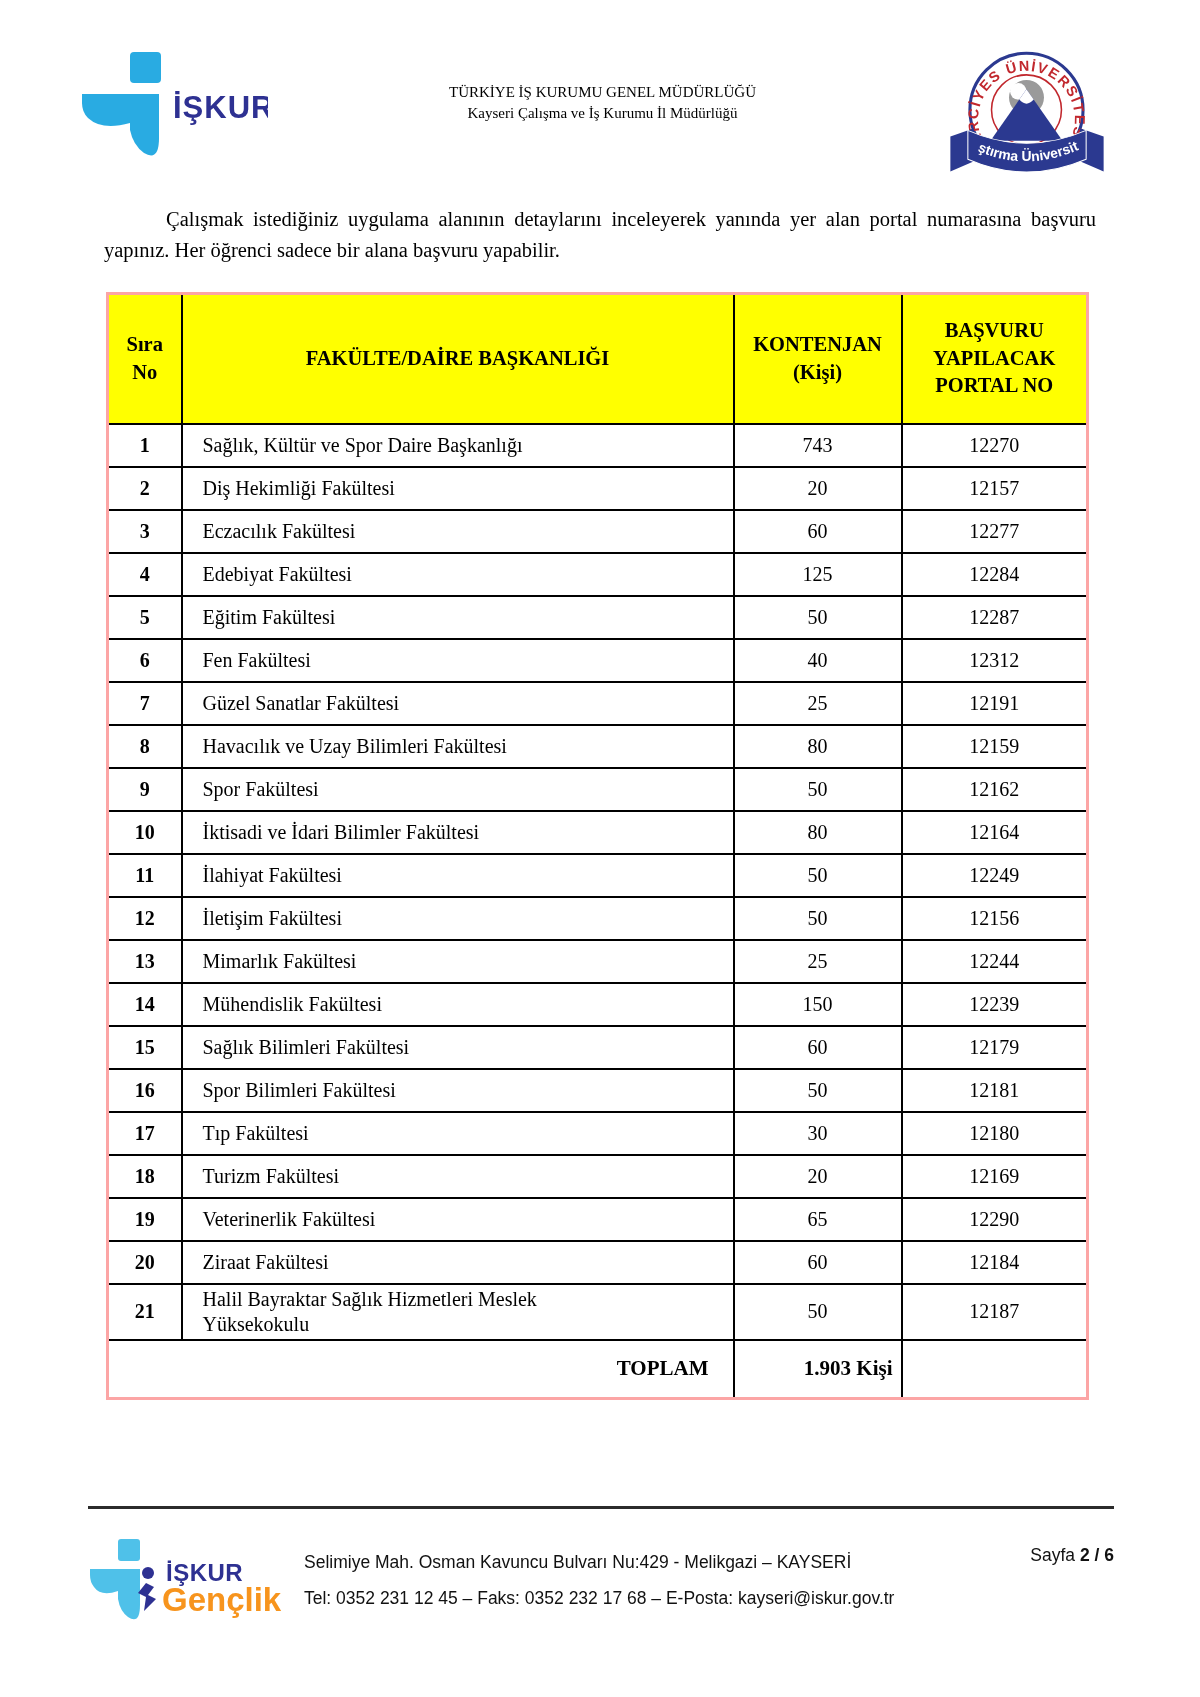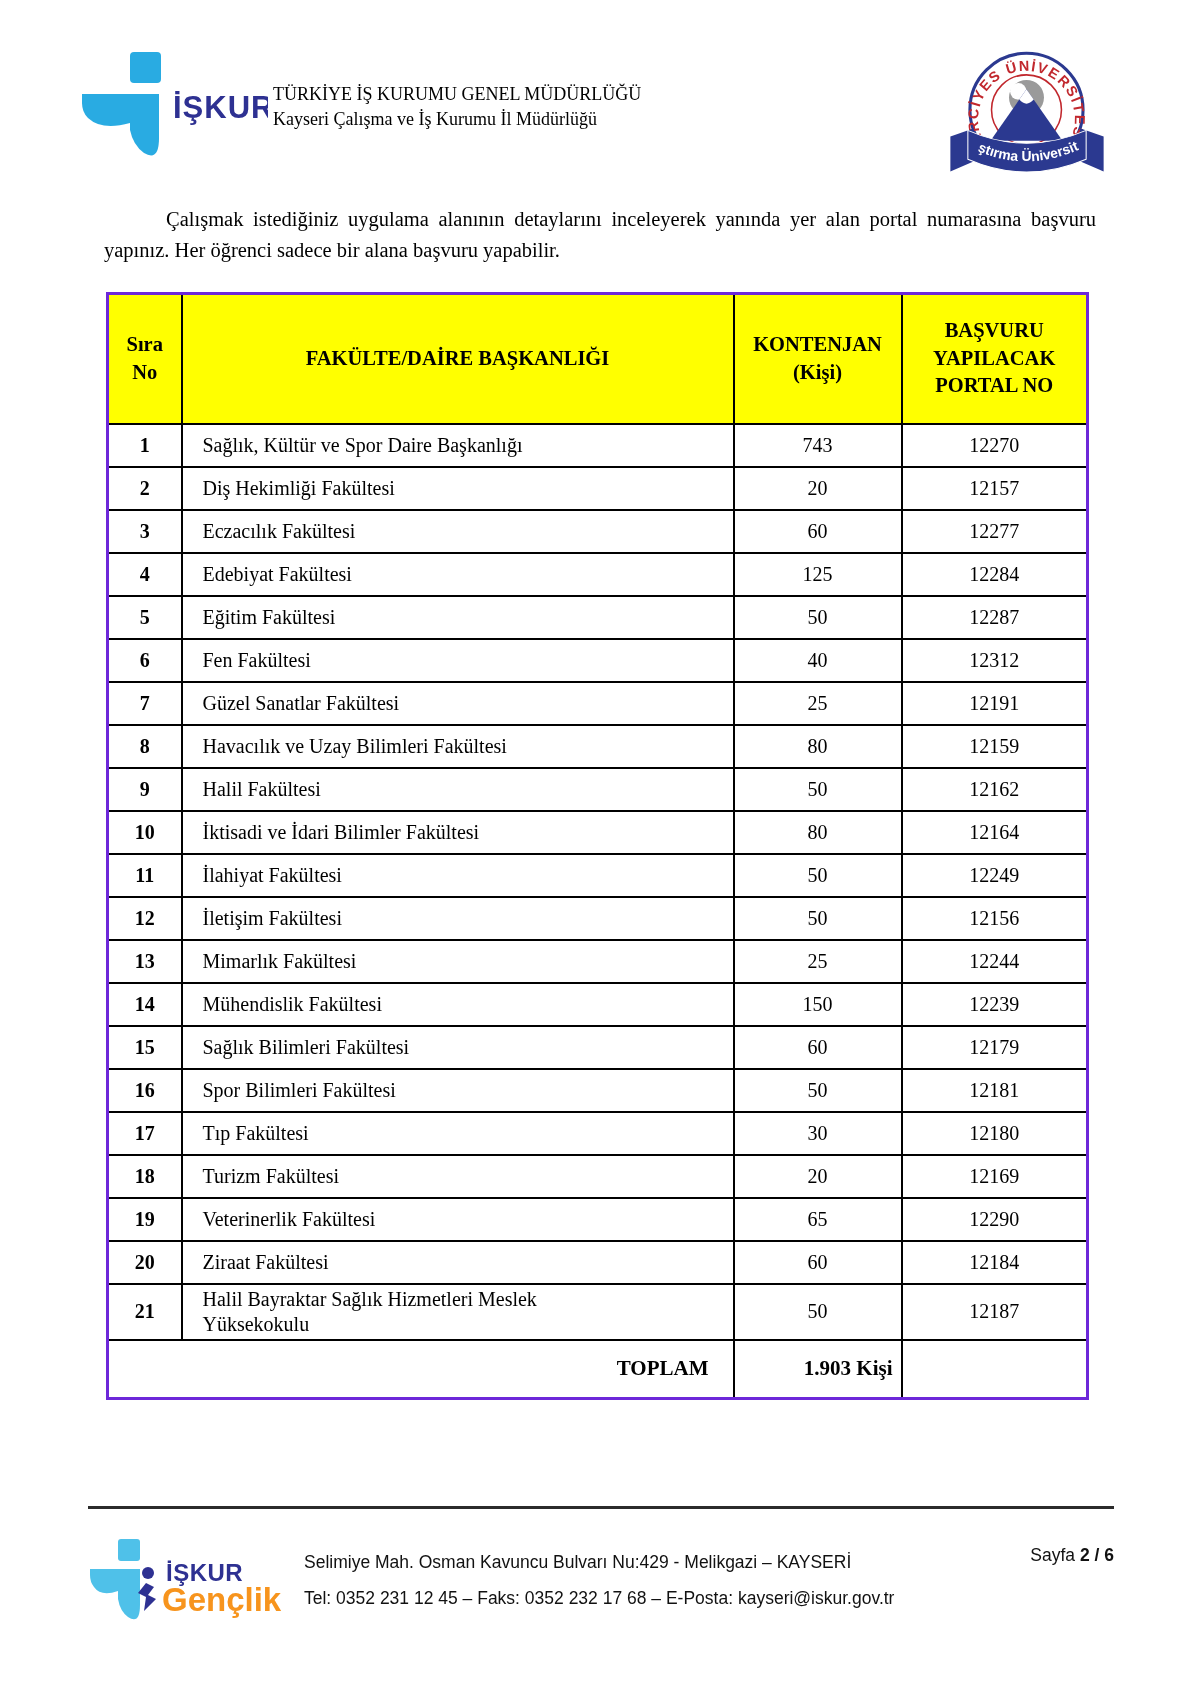--- a/index.html
+++ b/index.html
@@ -6,39 +6,39 @@
   .page {
     position:relative; width:1200px; height:1697px; margin:0 auto;
     background:#ffffff; color:#000;
     font-family:"Liberation Serif", serif;
     overflow:hidden;
   }
 
   
   .header { display:flex; align-items:flex-start; padding:50px 78px 0 78px; }
   .logo-iskur { width:195px; flex:0 0 auto; }
-  .org { flex:1; padding-top:32px; font-size:18px; line-height:1.4; }
+  .org { flex:1; text-align:center; padding-top:32px; font-size:15px; line-height:1.4; }
   .seal-wrap { width:190px; flex:0 0 auto; display:flex; justify-content:center; }
 
   .doc-title {
     text-align:center; margin-top:14px;
     font-size:22.5px; font-weight:bold; color:#1E8FC4;
     text-decoration:underline; text-decoration-thickness:2px; text-underline-offset:5px;
   }
 
   .intro {
     margin:22px 104px 0 104px; font-size:20.5px;
     text-align:justify; text-indent:62px; line-height:1.5;
   }
 
   
   table.main {
     border-collapse:collapse; table-layout:fixed;
     margin:26px 0 0 106px; width:980px;
-    font-size:20px; border:3px solid #6d28d9;
+    font-size:20px; border:3px solid #fca5a5;
   }
   .main th {
     background:#FFFF00; border:2px solid #000;
     font-weight:bold; height:124px; text-align:center;
     padding:2px 10px; font-size:20.5px; line-height:1.35;
   }
   .main td { border:2px solid #000; height:37px; padding:2px 8px; }
   .main td.c-no   { text-align:center; font-weight:bold; }
   .main td.c-name { text-align:left; padding-left:20px; }
   .main td.c-name .nm { display:inline-block; max-width:430px; line-height:1.25; }
@@ -180,21 +180,21 @@
 
         <tr>
           <td class="c-no">8</td>
           <td class="c-name"><span class="nm">Havacılık ve Uzay Bilimleri Fakültesi</span></td>
           <td class="c-q">80</td>
           <td class="c-p">12159</td>
         </tr>
 
         <tr>
           <td class="c-no">9</td>
-          <td class="c-name"><span class="nm">Halil Fakültesi</span></td>
+          <td class="c-name"><span class="nm">Spor Fakültesi</span></td>
           <td class="c-q">50</td>
           <td class="c-p">12162</td>
         </tr>
 
         <tr>
           <td class="c-no">10</td>
           <td class="c-name"><span class="nm">İktisadi ve İdari Bilimler Fakültesi</span></td>
           <td class="c-q">80</td>
           <td class="c-p">12164</td>
         </tr>

